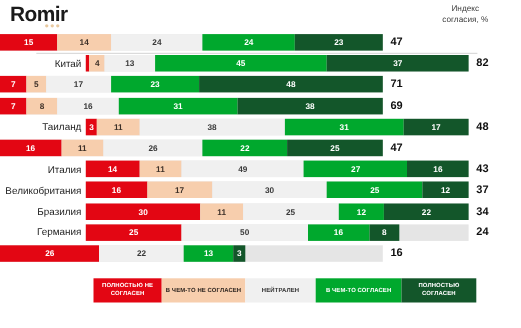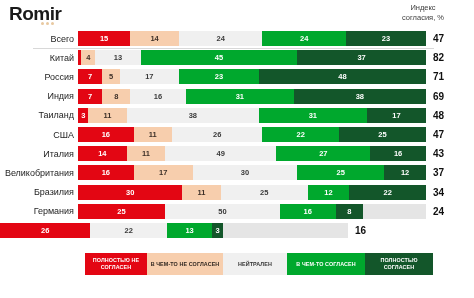--- a/index.html
+++ b/index.html
@@ -111,21 +111,20 @@
     <div id="logo-dots">
         <i></i>
         <i></i>
         <i></i>
       </div>
     <div id="index-title">Индекс<br>согласия, %</div>
   </div>
 
   <div id="chart">
       <div class="row has-rule">
-        <div class="row-label">Всего</div>
         <div class="bars">
           <div class="seg s0" style="width: 15%;">15</div>
           <div class="seg s1" style="width: 14%;">14</div>
           <div class="seg s2" style="width: 24%;">24</div>
           <div class="seg s3" style="width: 24%;">24</div>
           <div class="seg s4" style="width: 23%;">23</div>
         </div>
         <div class="row-index">47</div>
       </div>
       <div class="row">
@@ -133,32 +132,30 @@
         <div class="bars">
           <div class="seg s0" style="width: 1%;"></div>
           <div class="seg s1" style="width: 4%;">4</div>
           <div class="seg s2" style="width: 13%;">13</div>
           <div class="seg s3" style="width: 45%;">45</div>
           <div class="seg s4" style="width: 37%;">37</div>
         </div>
         <div class="row-index">82</div>
       </div>
       <div class="row">
-        <div class="row-label">Россия</div>
         <div class="bars">
           <div class="seg s0" style="width: 7%;">7</div>
           <div class="seg s1" style="width: 5%;">5</div>
           <div class="seg s2" style="width: 17%;">17</div>
           <div class="seg s3" style="width: 23%;">23</div>
           <div class="seg s4" style="width: 48%;">48</div>
         </div>
         <div class="row-index">71</div>
       </div>
       <div class="row">
-        <div class="row-label">Индия</div>
         <div class="bars">
           <div class="seg s0" style="width: 7%;">7</div>
           <div class="seg s1" style="width: 8%;">8</div>
           <div class="seg s2" style="width: 16%;">16</div>
           <div class="seg s3" style="width: 31%;">31</div>
           <div class="seg s4" style="width: 38%;">38</div>
         </div>
         <div class="row-index">69</div>
       </div>
       <div class="row">
@@ -166,21 +163,20 @@
         <div class="bars">
           <div class="seg s0" style="width: 3%;">3</div>
           <div class="seg s1" style="width: 11%;">11</div>
           <div class="seg s2" style="width: 38%;">38</div>
           <div class="seg s3" style="width: 31%;">31</div>
           <div class="seg s4" style="width: 17%;">17</div>
         </div>
         <div class="row-index">48</div>
       </div>
       <div class="row">
-        <div class="row-label">США</div>
         <div class="bars">
           <div class="seg s0" style="width: 16%;">16</div>
           <div class="seg s1" style="width: 11%;">11</div>
           <div class="seg s2" style="width: 26%;">26</div>
           <div class="seg s3" style="width: 22%;">22</div>
           <div class="seg s4" style="width: 25%;">25</div>
         </div>
         <div class="row-index">47</div>
       </div>
       <div class="row">

